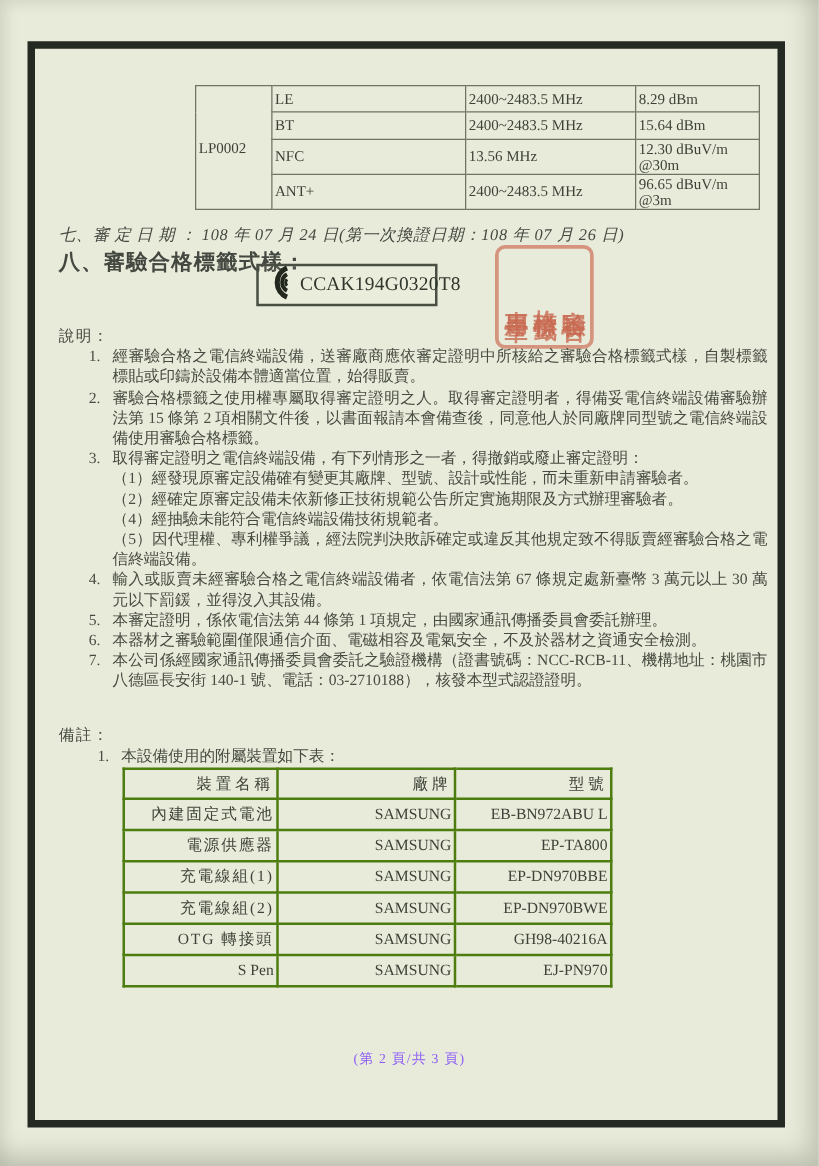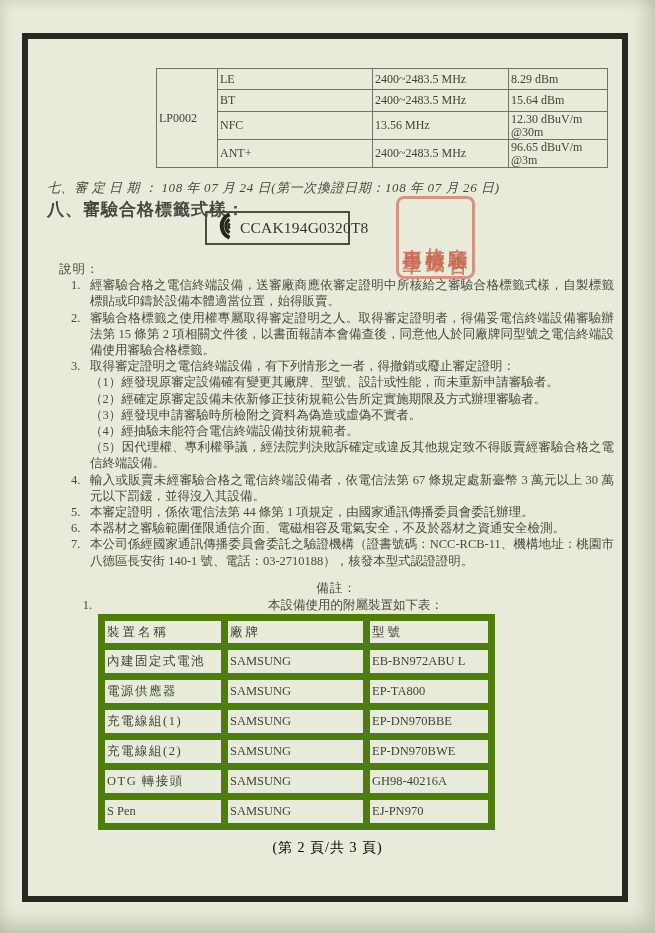--- a/index.html
+++ b/index.html
@@ -54,49 +54,49 @@
   .seal .seal-text{
     writing-mode:vertical-rl;white-space:pre-line;
     font-size:19px;line-height:23px;font-weight:bold;letter-spacing:3px;
     color:rgba(198,95,70,0.8);
   }
   
   .notes{
     position:absolute;left:47px;top:261px;width:567px;
     font-size:12.5px;line-height:16.2px;text-align:justify;color:#464b41;
   }
-  .sec-title{letter-spacing:1px;margin-left:12px;}
+  .sec-title{letter-spacing:1px;}
   .note-item{display:flex;padding-left:24px;}
   .note-num{flex:none;width:19px;}
   .note-text{flex:1;}
   .sub-item{padding-left:43px;}
   
   .remarks{
     position:absolute;left:47px;top:580px;width:567px;
-    font-size:12.5px;line-height:16.5px;color:#464b41;text-align:center;
+    font-size:12.5px;line-height:16.5px;color:#464b41;
   }
   .remark-item{display:flex;padding-left:31px;}
   
   .acc-table{
     position:absolute;left:98px;top:614px;width:390px;
     border-collapse:collapse;table-layout:fixed;
     font-size:12.5px;color:#3d4238;
   }
   .acc-table th,.acc-table td{
-    border:7px solid #4d7c0f;text-align:left;vertical-align:middle;
+    border:2px solid #4d7c0f;text-align:right;vertical-align:middle;
     font-weight:normal;padding:0 2px;
   }
   .acc-table th{height:22px;letter-spacing:3px;}
   .acc-table td{height:23px;}
   .acc-table .k0{width:123px;} .acc-table .k1{width:142px;} .acc-table .k2{width:125px;}
   .acc-table td.cjk{letter-spacing:1.5px;}
   
   .footer{
     position:absolute;left:0;top:839px;width:655px;text-align:center;
-    font-size:14px;letter-spacing:1px;color:#000000;
+    font-size:11px;letter-spacing:1px;color:#8b5cf6;
   }
 </style>
 </head>
 <body>
 
 <div class="page">
   <div class="frame"></div>
 
   <table class="rf-table">
     <colgroup>
@@ -165,21 +165,20 @@
     <div class="note-item">
       <span class="note-num">2.</span>
       <span class="note-text">審驗合格標籤之使用權專屬取得審定證明之人。取得審定證明者，得備妥電信終端設備審驗辦法第 15 條第 2 項相關文件後，以書面報請本會備查後，同意他人於同廠牌同型號之電信終端設備使用審驗合格標籤。</span>
     </div>
     <div class="note-item">
       <span class="note-num">3.</span>
       <span class="note-text">取得審定證明之電信終端設備，有下列情形之一者，得撤銷或廢止審定證明：</span>
     </div>
     <div class="sub-item">（1）經發現原審定設備確有變更其廠牌、型號、設計或性能，而未重新申請審驗者。</div>
     <div class="sub-item">（2）經確定原審定設備未依新修正技術規範公告所定實施期限及方式辦理審驗者。</div>
-    <div class="sub-item">（3）經發現申請審驗時所檢附之資料為偽造或虛偽不實者。</div>
     <div class="sub-item">（4）經抽驗未能符合電信終端設備技術規範者。</div>
     <div class="sub-item">（5）因代理權、專利權爭議，經法院判決敗訴確定或違反其他規定致不得販賣經審驗合格之電信終端設備。</div>
     <div class="note-item">
       <span class="note-num">4.</span>
       <span class="note-text">輸入或販賣未經審驗合格之電信終端設備者，依電信法第 67 條規定處新臺幣 3 萬元以上 30 萬元以下罰鍰，並得沒入其設備。</span>
     </div>
     <div class="note-item">
       <span class="note-num">5.</span>
       <span class="note-text">本審定證明，係依電信法第 44 條第 1 項規定，由國家通訊傳播委員會委託辦理。</span>
     </div>

